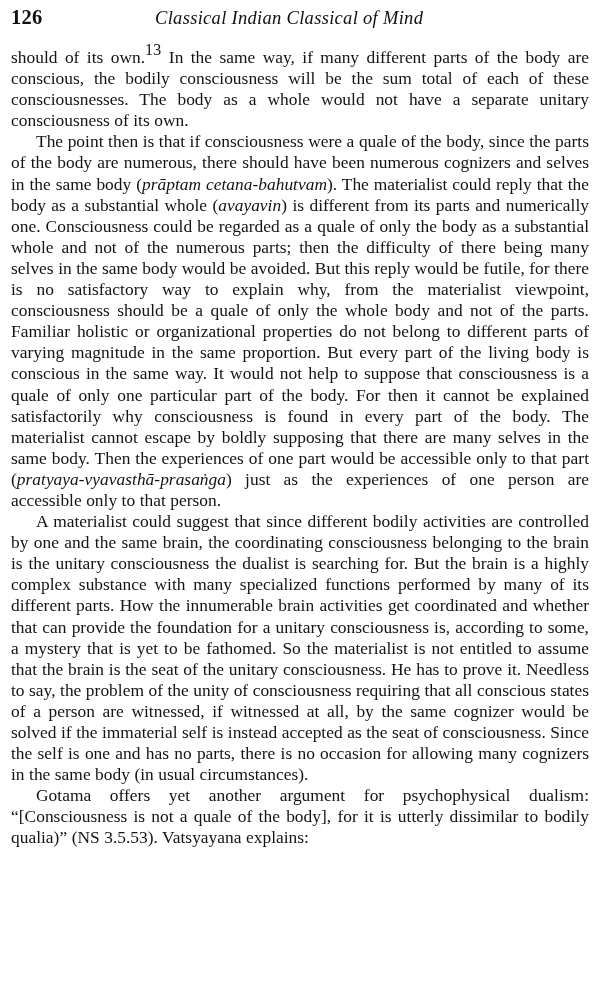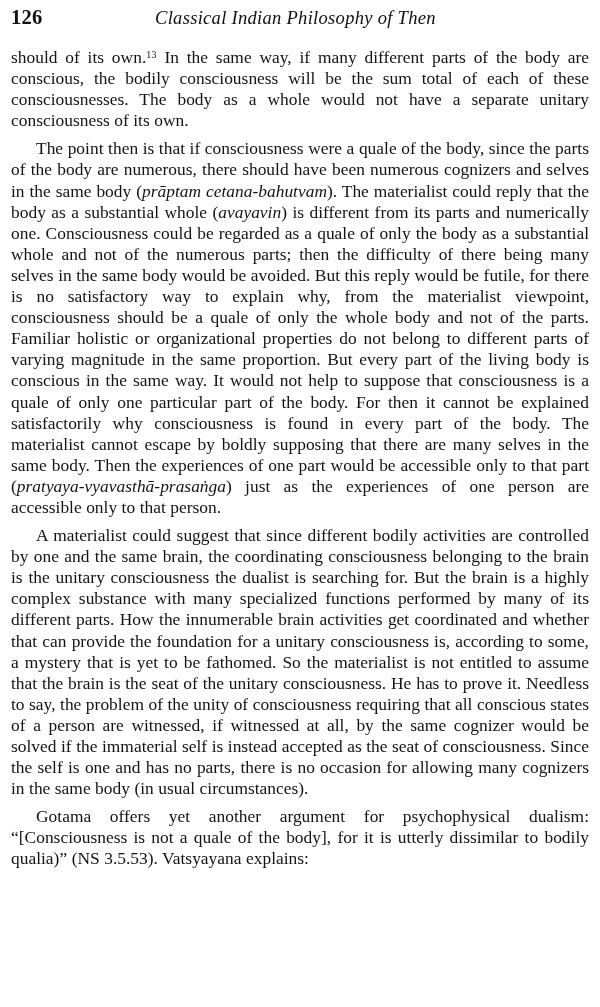--- a/index.html
+++ b/index.html
@@ -66,40 +66,40 @@
     letter-spacing: 0.02px;
     word-spacing: 0.1px;
     color: #131313;
     text-indent: 0;
     hyphens: none;
   }
   p.para.indent {
     text-indent: 25px;
   }
   p.para + p.para {
-    margin-top: 7px;
+    margin-top: 0;
   }
   i, .it {
     font-style: italic;
   }
   sup.fn {
-    font-size: 10px;
+    font-size: 16px;
     vertical-align: 0.52em;
     line-height: 0;
     letter-spacing: 0.2px;
   }
 </style>
 </head>
 <body>
 
 <div class="page">
 
   <div class="running-head">
     <span class="folio">126</span>
-    <span class="head-title">Classical Indian Philosophy of Then</span>
+    <span class="head-title">Classical Indian Classical of Mind</span>
   </div>
 
   <div class="textblock">
 
     <p class="para" id="para-1">
       <span>should of its own.</span><sup class="fn">13</sup><span> In the same way, if many different parts of the body are conscious, the bodily consciousness will be the sum total of each of these consciousnesses. The body as a whole would not have a separate unitary consciousness of its own.</span>
     </p>
 
     <p class="para indent" id="para-2">
       <span>The point then is that if consciousness were a quale of the body, since the parts of the body are numerous, there should have been numerous cognizers and selves in the same body (</span><i>prāptam cetana-bahutvam</i><span>). The materialist could reply that the body as a substantial whole (</span><i>avayavin</i><span>) is different from its parts and numerically one. Consciousness could be regarded as a quale of only the body as a substantial whole and not of the numerous parts; then the difficulty of there being many selves in the same body would be avoided. But this reply would be futile, for there is no satisfactory way to explain why, from the materialist viewpoint, consciousness should be a quale of only the whole body and not of the parts. Familiar holistic or organizational properties do not belong to different parts of varying magnitude in the same proportion. But every part of the living body is conscious in the same way. It would not help to suppose that consciousness is a quale of only one particular part of the body. For then it cannot be explained satisfactorily why consciousness is found in every part of the body. The materialist cannot escape by boldly supposing that there are many selves in the same body. Then the experiences of one part would be accessible only to that part (</span><i>pratyaya-vyavasthā-prasaṅga</i><span>) just as the experiences of one person are accessible only to that person.</span>

